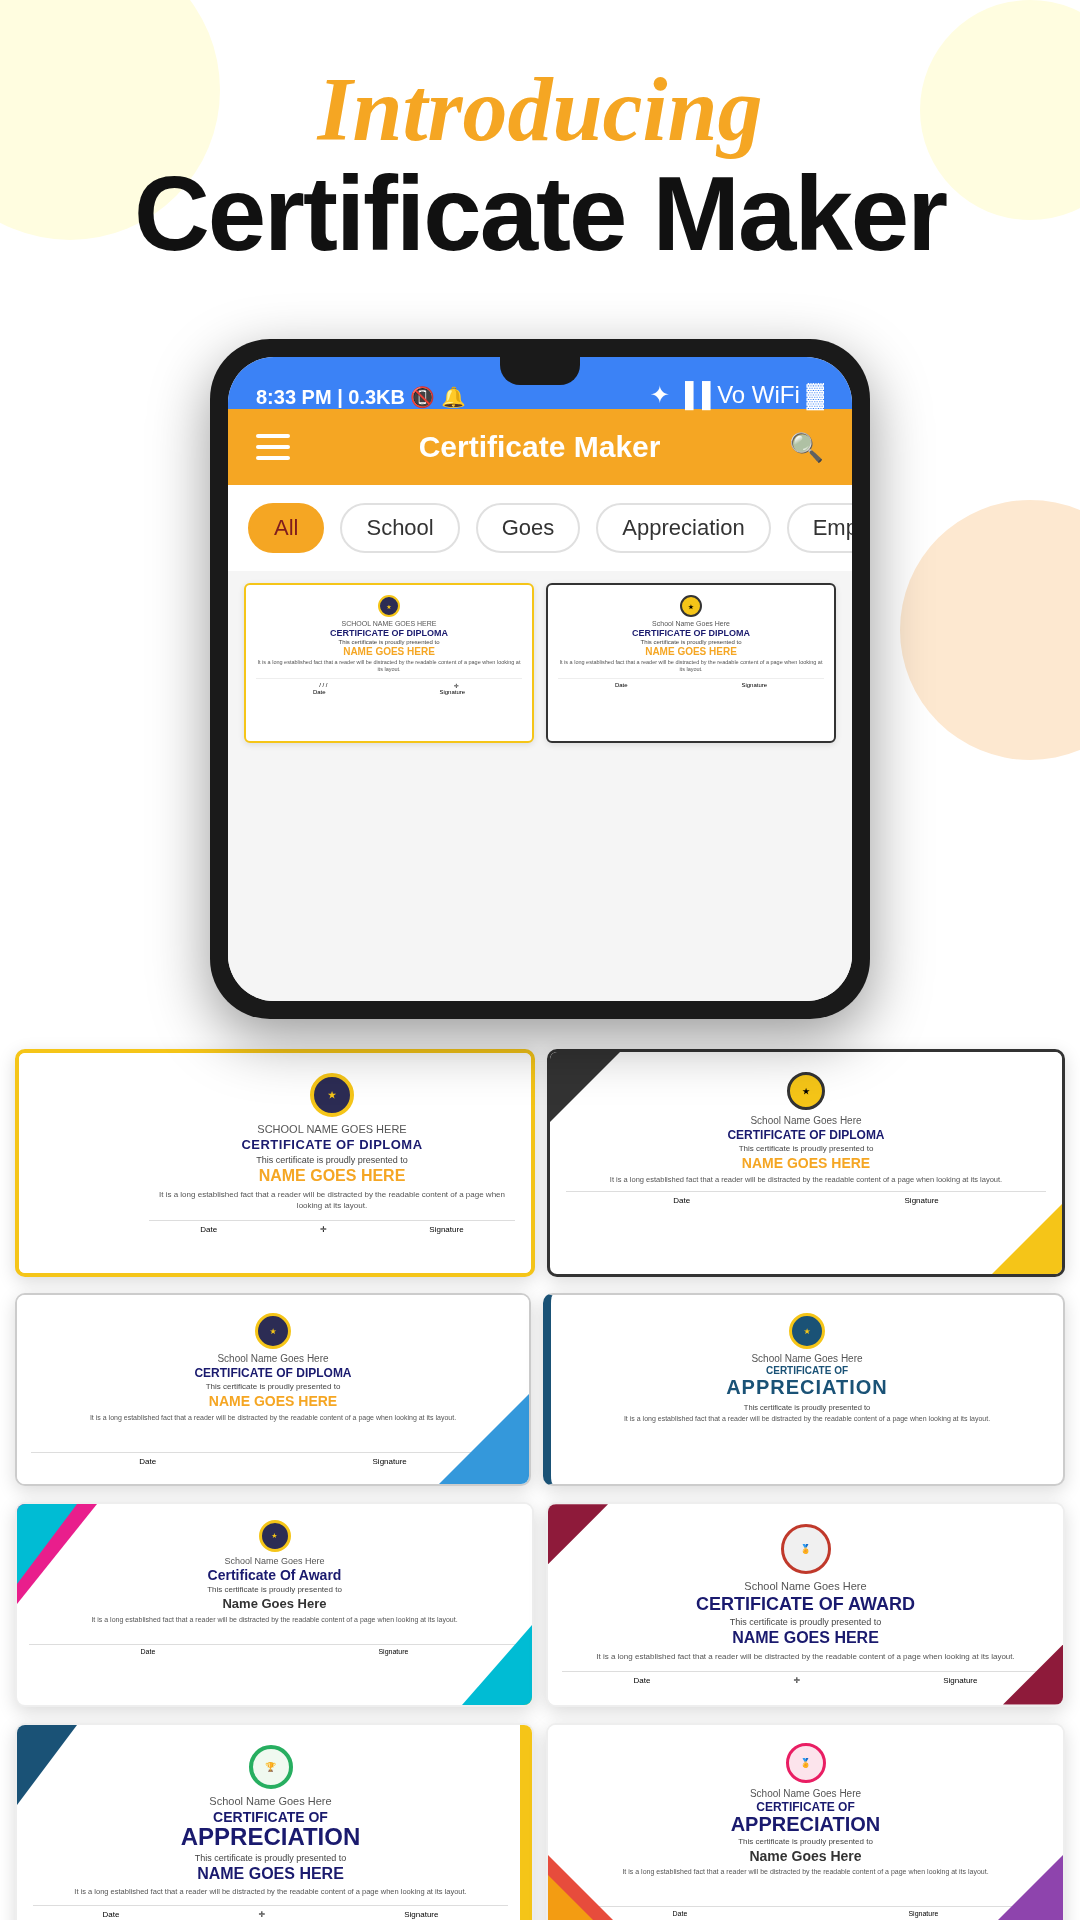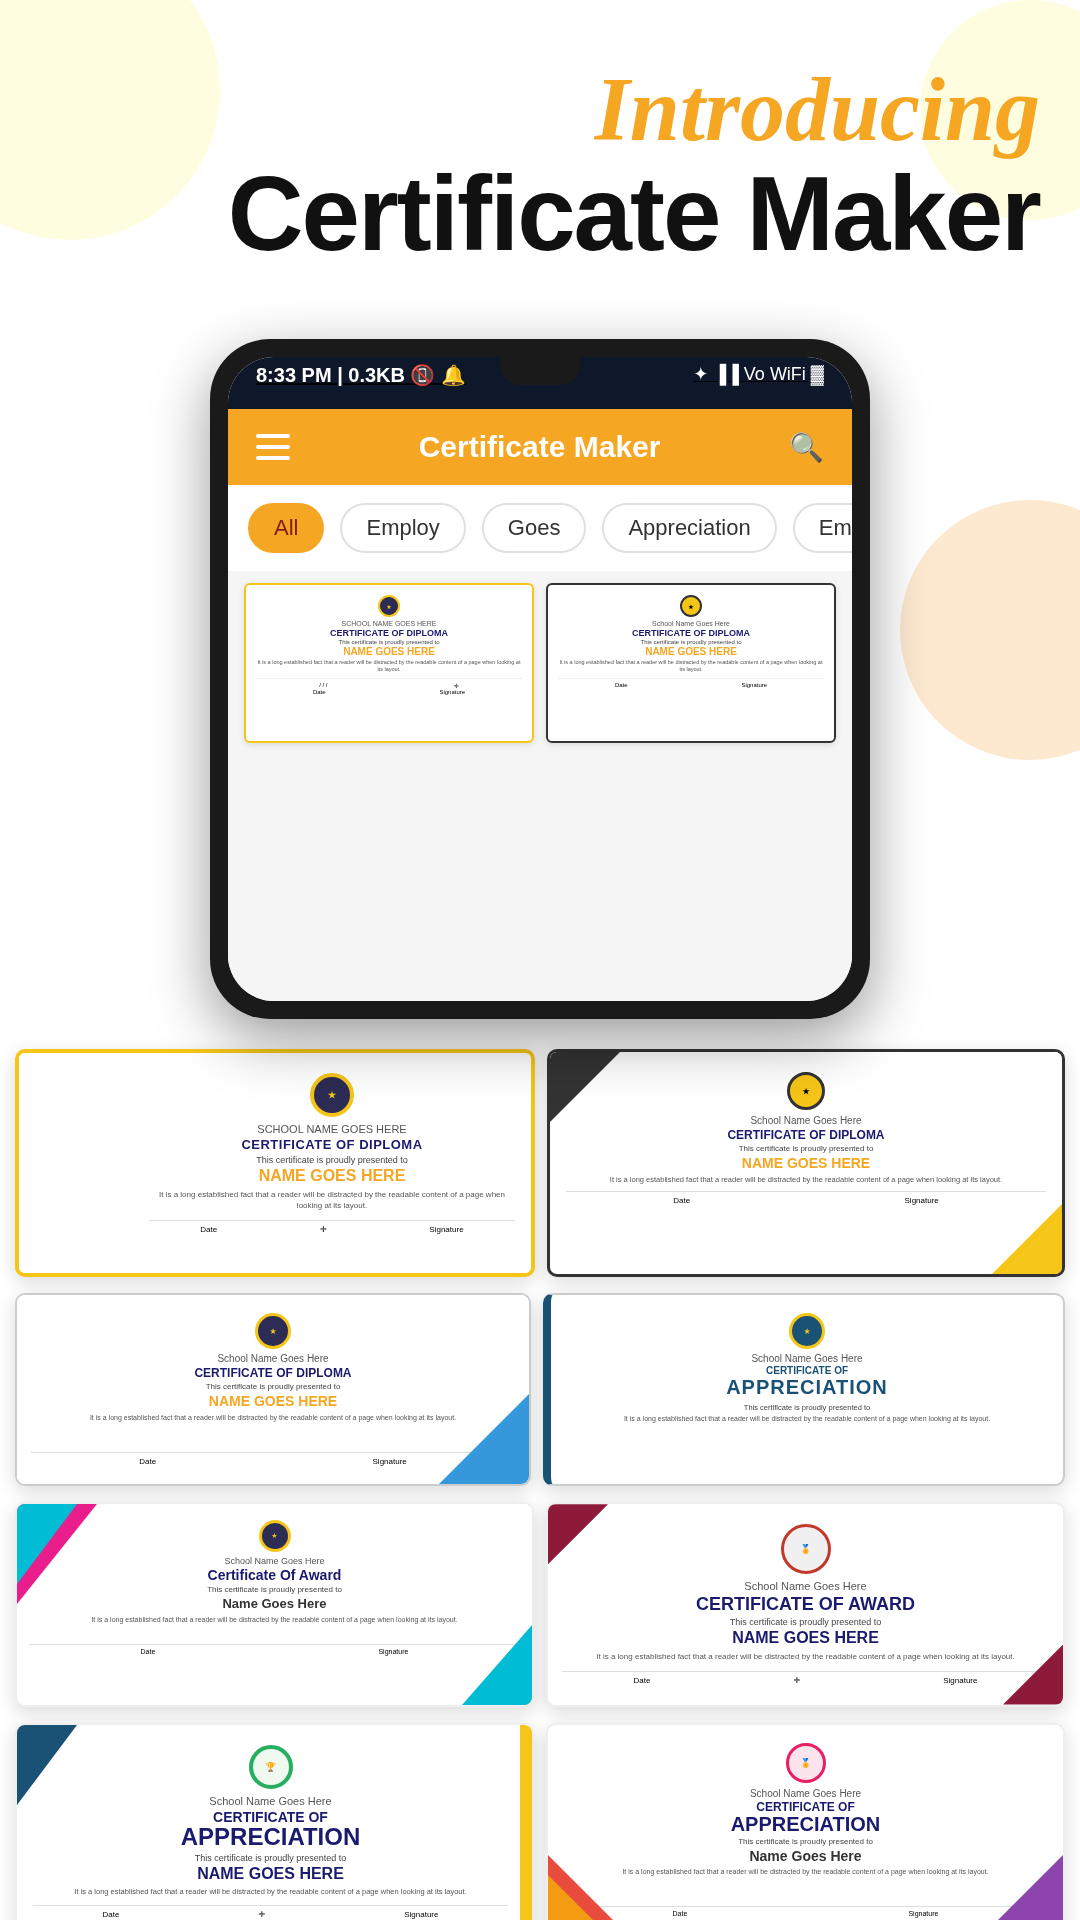--- a/index.html
+++ b/index.html
@@ -41,21 +41,21 @@
       height: 260px;
       border-radius: 50%;
       background: #fde8d0;
       z-index: 0;
     }
 
     
     .header-section {
       position: relative;
       z-index: 2;
-      text-align: right;
+      text-align: center;
       padding: 60px 40px 30px 40px;
     }
     .introducing-text {
       font-size: 90px;
       font-weight: 800;
       color: #f5a623;
       font-style: italic;
       line-height: 1.1;
       font-family: 'Georgia', serif;
     }
@@ -99,40 +99,39 @@
       transform: translateX(-50%);
       width: 80px;
       height: 28px;
       background: #1a1a1a;
       border-radius: 0 0 20px 20px;
       z-index: 10;
     }
 
     
     .status-bar {
-      background: #0f172a;
+      background: #3b82f6;
       height: 52px;
       display: flex;
-      align-items: flex-start;
+      align-items: flex-end;
       justify-content: space-between;
       padding: 0 28px;
       padding-top: 6px;
-      text-decoration: underline;
     }
     .status-left {
       font-size: 20px;
       color: #fff;
       font-weight: 600;
     }
     .status-right {
       display: flex;
       align-items: center;
       gap: 6px;
       color: #fff;
-      font-size: 18px;
+      font-size: 24px;
     }
 
     
     .app-bar {
       background: #f5a623;
       height: 76px;
       display: flex;
       align-items: center;
       justify-content: space-between;
       padding: 0 28px;
@@ -304,21 +303,21 @@
             <div class="hamburger-line"></div>
             <div class="hamburger-line"></div>
             <div class="hamburger-line"></div>
           </div>
           <span class="app-bar-title">Certificate Maker</span>
           <span class="search-icon-svg">🔍</span>
         </div>
 
         <div class="filter-tabs">
           <div class="filter-tab active">All</div>
-          <div class="filter-tab">Employ</div>
+          <div class="filter-tab">School</div>
           <div class="filter-tab">Goes</div>
           <div class="filter-tab">Appreciation</div>
           <div class="filter-tab">Employ of the</div>
         </div>
 
         <div class="cert-grid-phone">
 
           <div class="phone-mini-cert" style="border: 2px solid #f5c518;">
             <div style="width:22px;height:22px;border-radius:50%;background:#2c2c54;border:2px solid #f5c518;margin:0 auto 3px;display:flex;align-items:center;justify-content:center;color:#f5c518;font-size:6px;">★</div>
             <div style="font-size:7px;color:#555;margin-bottom:1px;">SCHOOL NAME GOES HERE</div>

